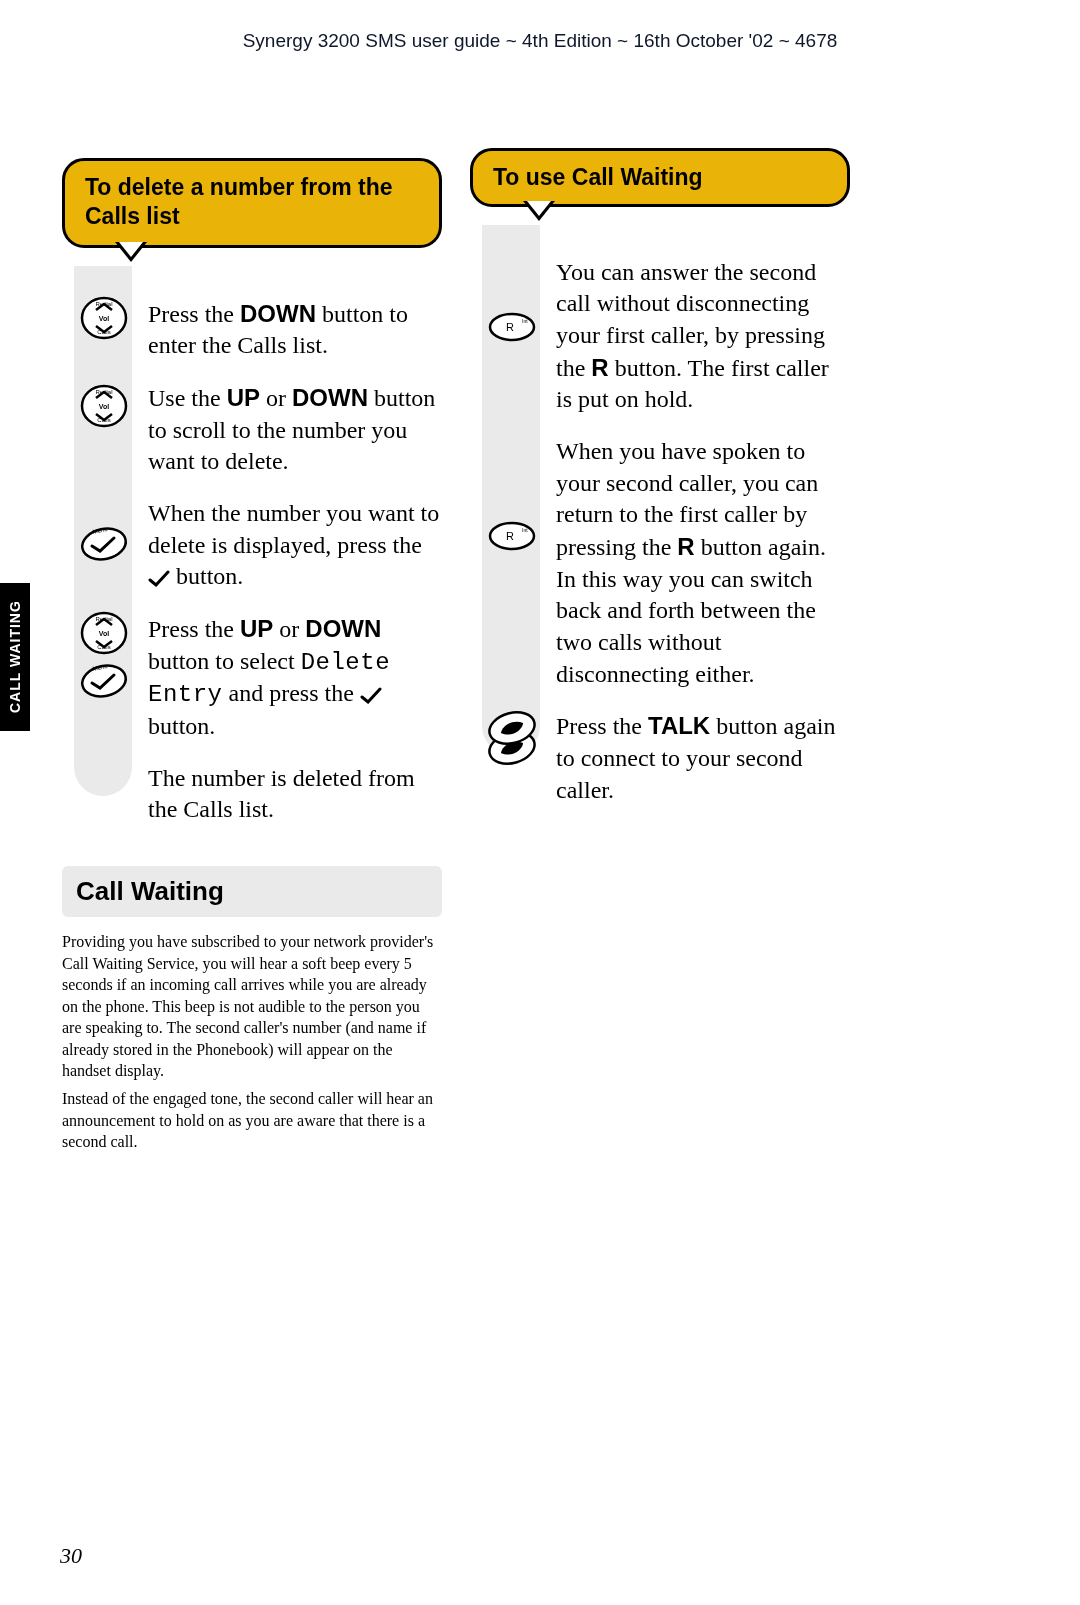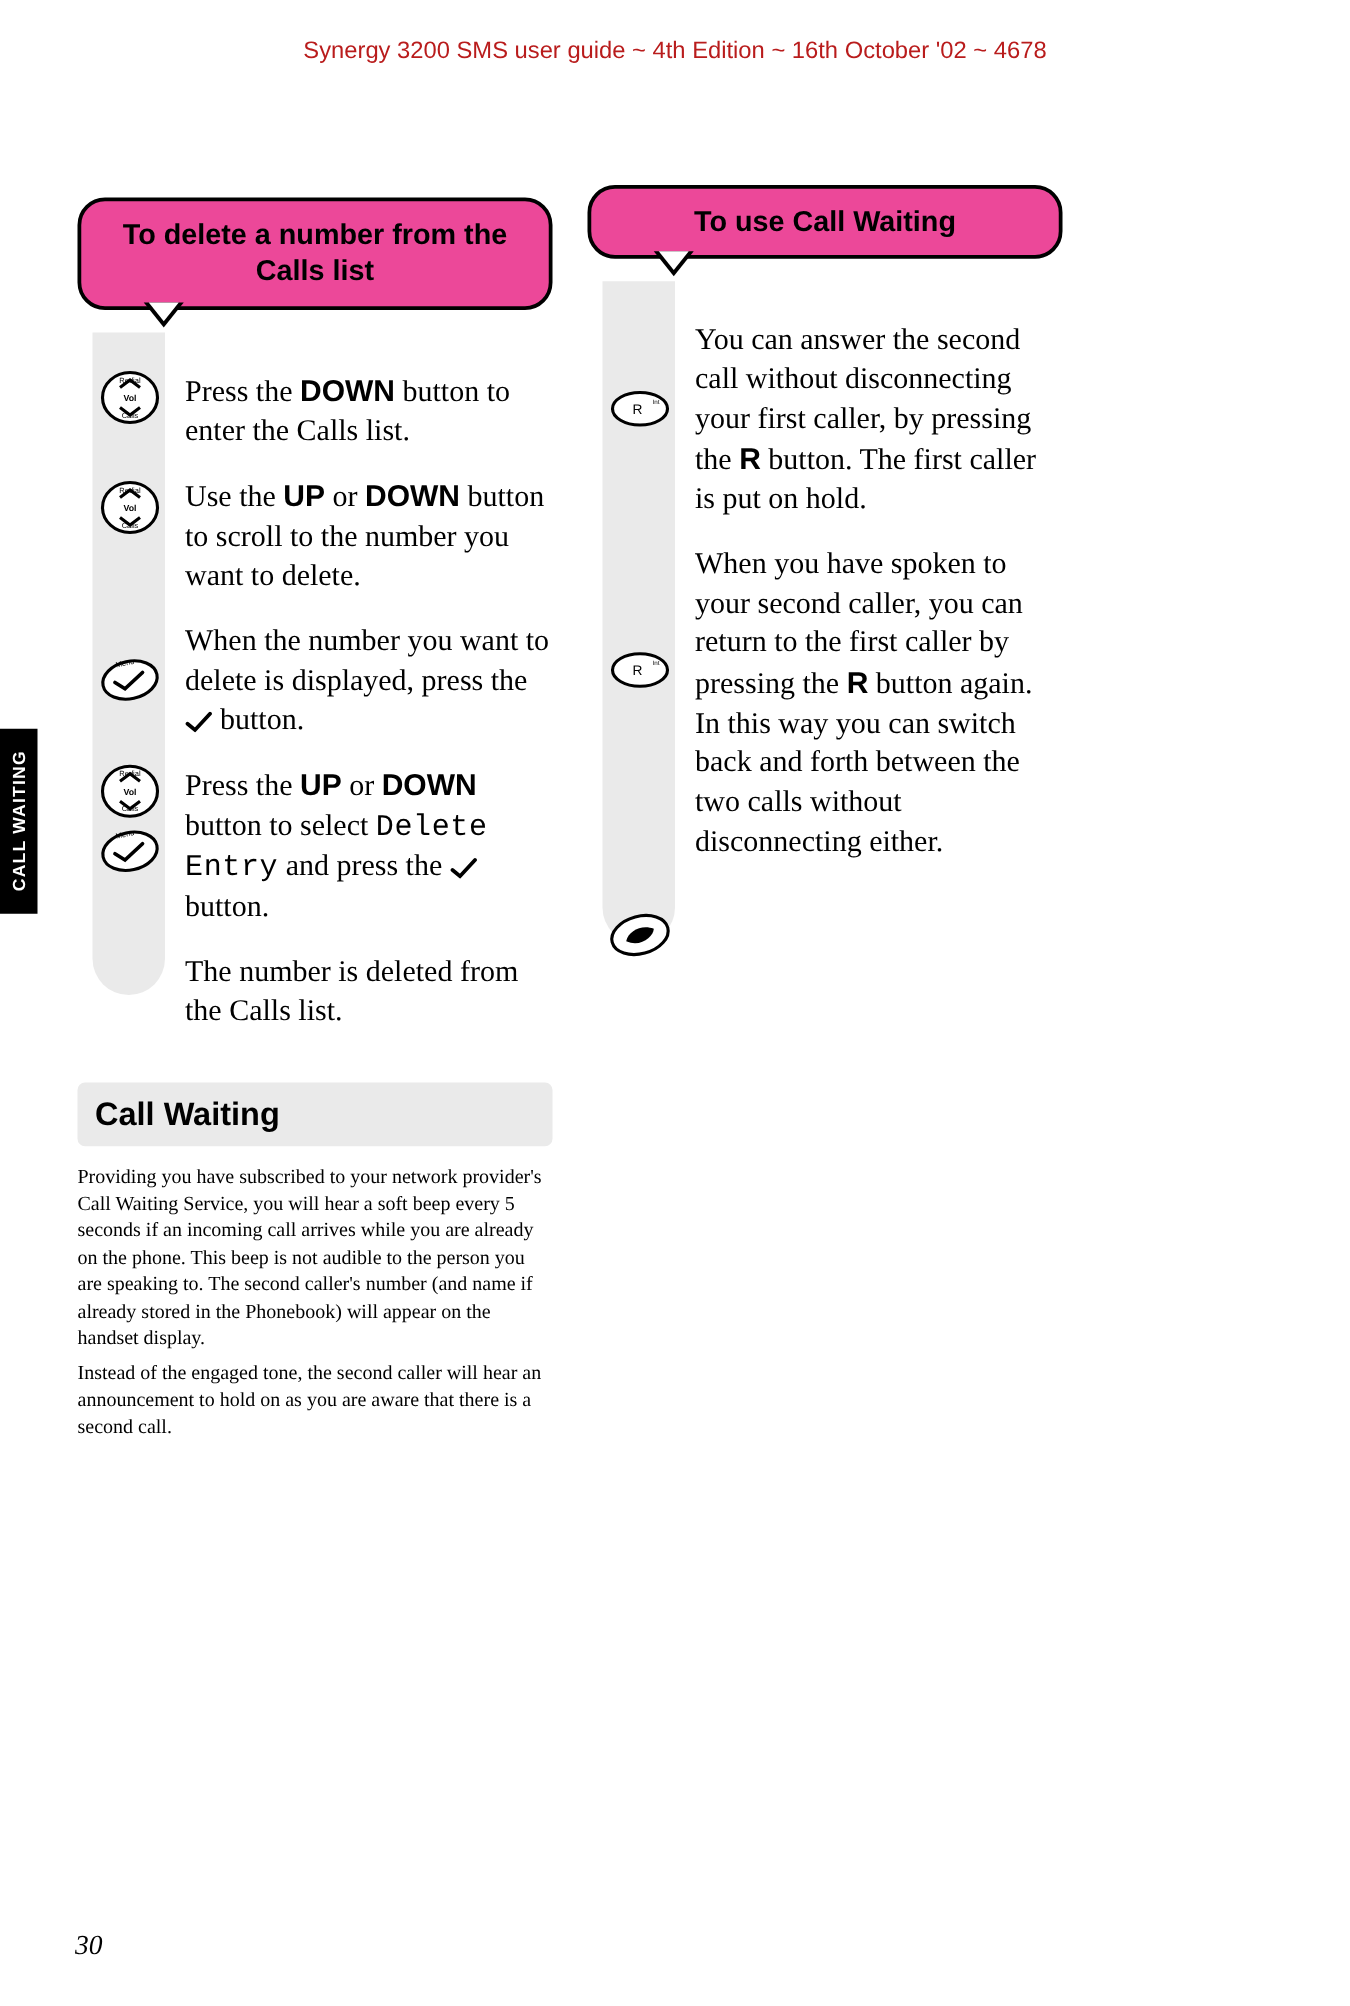--- a/index.html
+++ b/index.html
@@ -13,21 +13,21 @@
     color: #000;
   }
   .header-run {
     position: absolute;
     top: 30px;
     left: 0;
     width: 100%;
     text-align: center;
     font-family: Arial, Helvetica, sans-serif;
     font-size: 19px;
-    color: #b91c1c;
+    color: #0f172a;
   }
   .side-tab {
     position: absolute;
     left: 0;
     top: 583px;
     width: 30px;
     height: 148px;
     background: #000;
     color: #fff;
     font-family: Arial, Helvetica, sans-serif;
@@ -51,28 +51,27 @@
     position: absolute;
     width: 380px;
   }
   .col-left { left: 62px; top: 158px; }
   .col-right { left: 470px; top: 148px; }
 
   .callout {
     position: relative;
     border: 3px solid #000;
     border-radius: 22px;
-    background: #ec4899;
+    background: #eab308;
     padding: 12px 20px 14px 20px;
     font-family: Arial, Helvetica, sans-serif;
     font-weight: bold;
     font-size: 23px;
     line-height: 1.25;
     margin-bottom: 0;
-    text-align: center;
   }
   .callout-tail {
     position: absolute;
     left: 50px;
     top: 100%;
     margin-top: -3px;
   }
   .callout-tail-sm .callout-tail { margin-top: -3px; }
   .tail-outer {
     width: 0; height: 0;
@@ -297,15 +296,25 @@
     </div>
 
     <div class="step-row">
       <div class="icon-slot" style="top:20px;">
         <svg class="btn-icon" width="52" height="36">
             <use href="#icon-talk"></use>
           </svg>
       </div>
     </div>
 
+    <div class="step-row">
+      <div class="icon-slot" style="top:0;">
+        <svg class="btn-icon" width="52" height="36">
+            <use href="#icon-talk"></use>
+          </svg>
+      </div>
+      <div class="step-text">
+        <span>Press the </span><span class="sans-b">TALK</span><span> button again to connect to your second caller.</span>
+      </div>
+    </div>
 
   </div>
 </div>
 
 </body></html>

